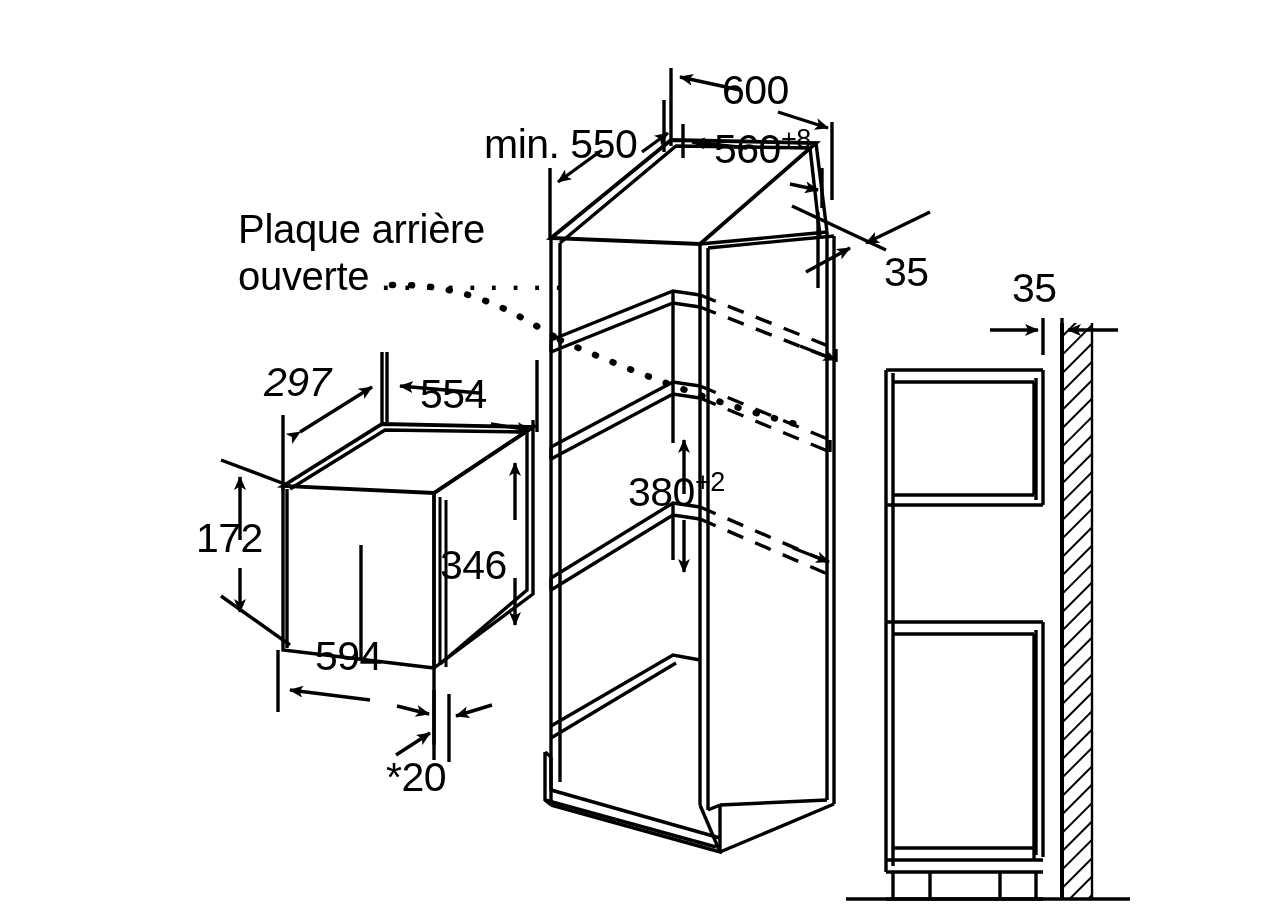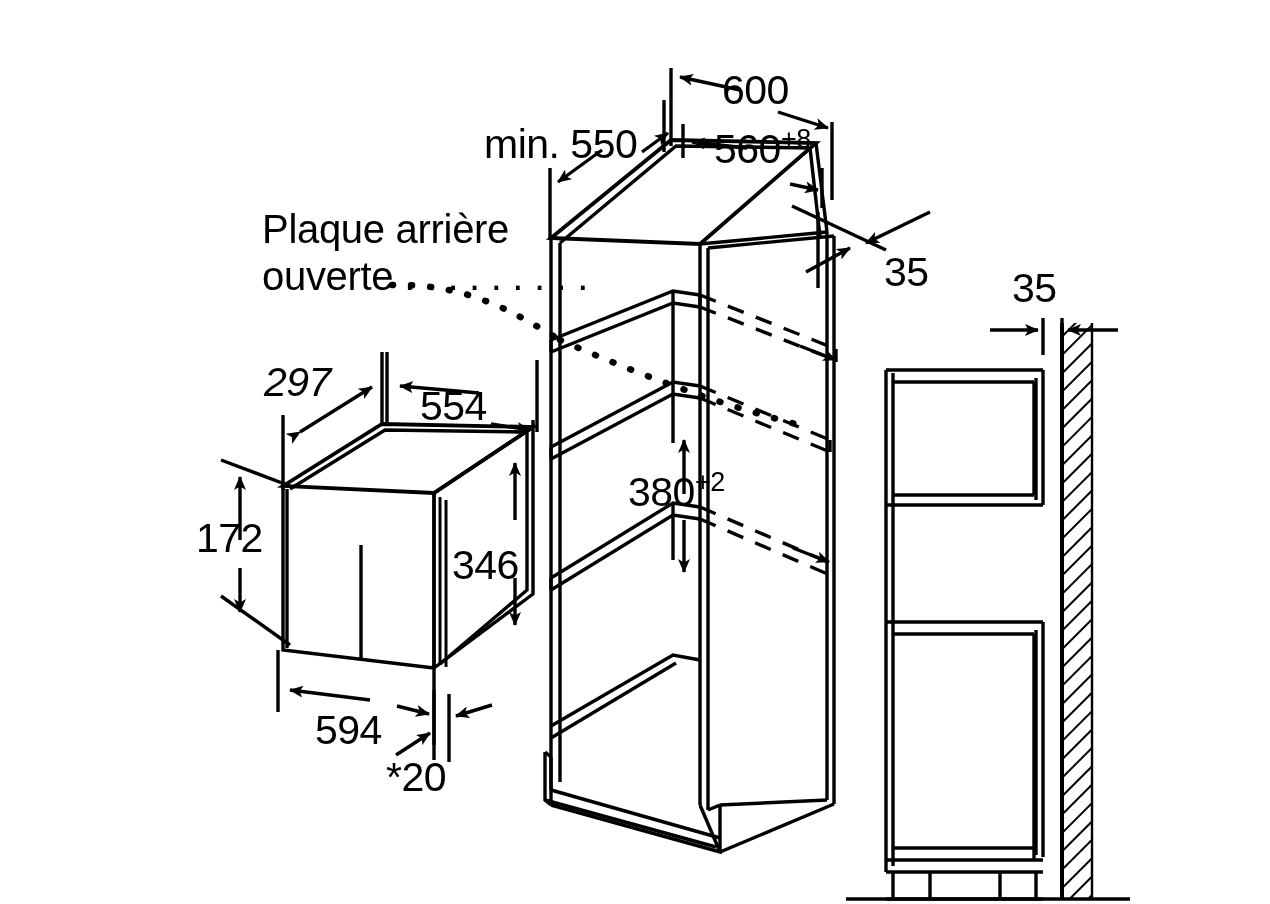--- a/index.html
+++ b/index.html
@@ -289,46 +289,46 @@
       <g>
         <line x1="1043" y1="318" x2="1043" y2="355"></line>
         <line x1="1062" y1="318" x2="1062" y2="355"></line>
         <line x1="990" y1="330" x2="1038" y2="330" marker-end="url(#ar)"></line>
         <line x1="1118" y1="330" x2="1068" y2="330" marker-end="url(#ar)"></line>
       </g>
 
     </g>
   </svg>
 
-  <div class="note" style="left:238px; top:206px;margin-left:24px;">
+  <div class="note" style="left:238px; top:206px;">
     <span>Plaque arrière</span><br>
     <span>ouverte</span><span> . . . . . . . . .</span>
   </div>
 
   <div class="dim" style="left:452px; top:124px;margin-left:32px;">min. 550</div>
 
   <div class="dim" style="left:722px; top:70px;">600</div>
 
   <div class="dim" style="left:714px; top:126px;">
     <span>560</span><span class="sup">+8</span>
   </div>
 
   <div class="dim" style="left:884px; top:252px;">35</div>
 
   <div class="dim" style="left:628px; top:469px;">
     <span>380</span><span class="sup">+2</span>
   </div>
 
   <div class="dim" style="left:264px; top:362px;font-style:italic;">297</div>
 
-  <div class="dim" style="left:420px; top:386px;">554</div>
+  <div class="dim" style="left:420px; top:374px;">554</div>
 
   <div class="dim" style="left:196px; top:518px;">172</div>
 
-  <div class="dim" style="left:452px; top:545px;">346</div>
-
-  <div class="dim" style="left:315px; top:710px;">594</div>
+  <div class="dim" style="left:440px; top:545px;">346</div>
+
+  <div class="dim" style="left:315px; top:636px;">594</div>
 
   <div class="dim" style="left:386px; top:757px;">*20</div>
 
   <div class="dim" style="left:1012px; top:268px;">35</div>
 
 </div>
 
 </body></html>

